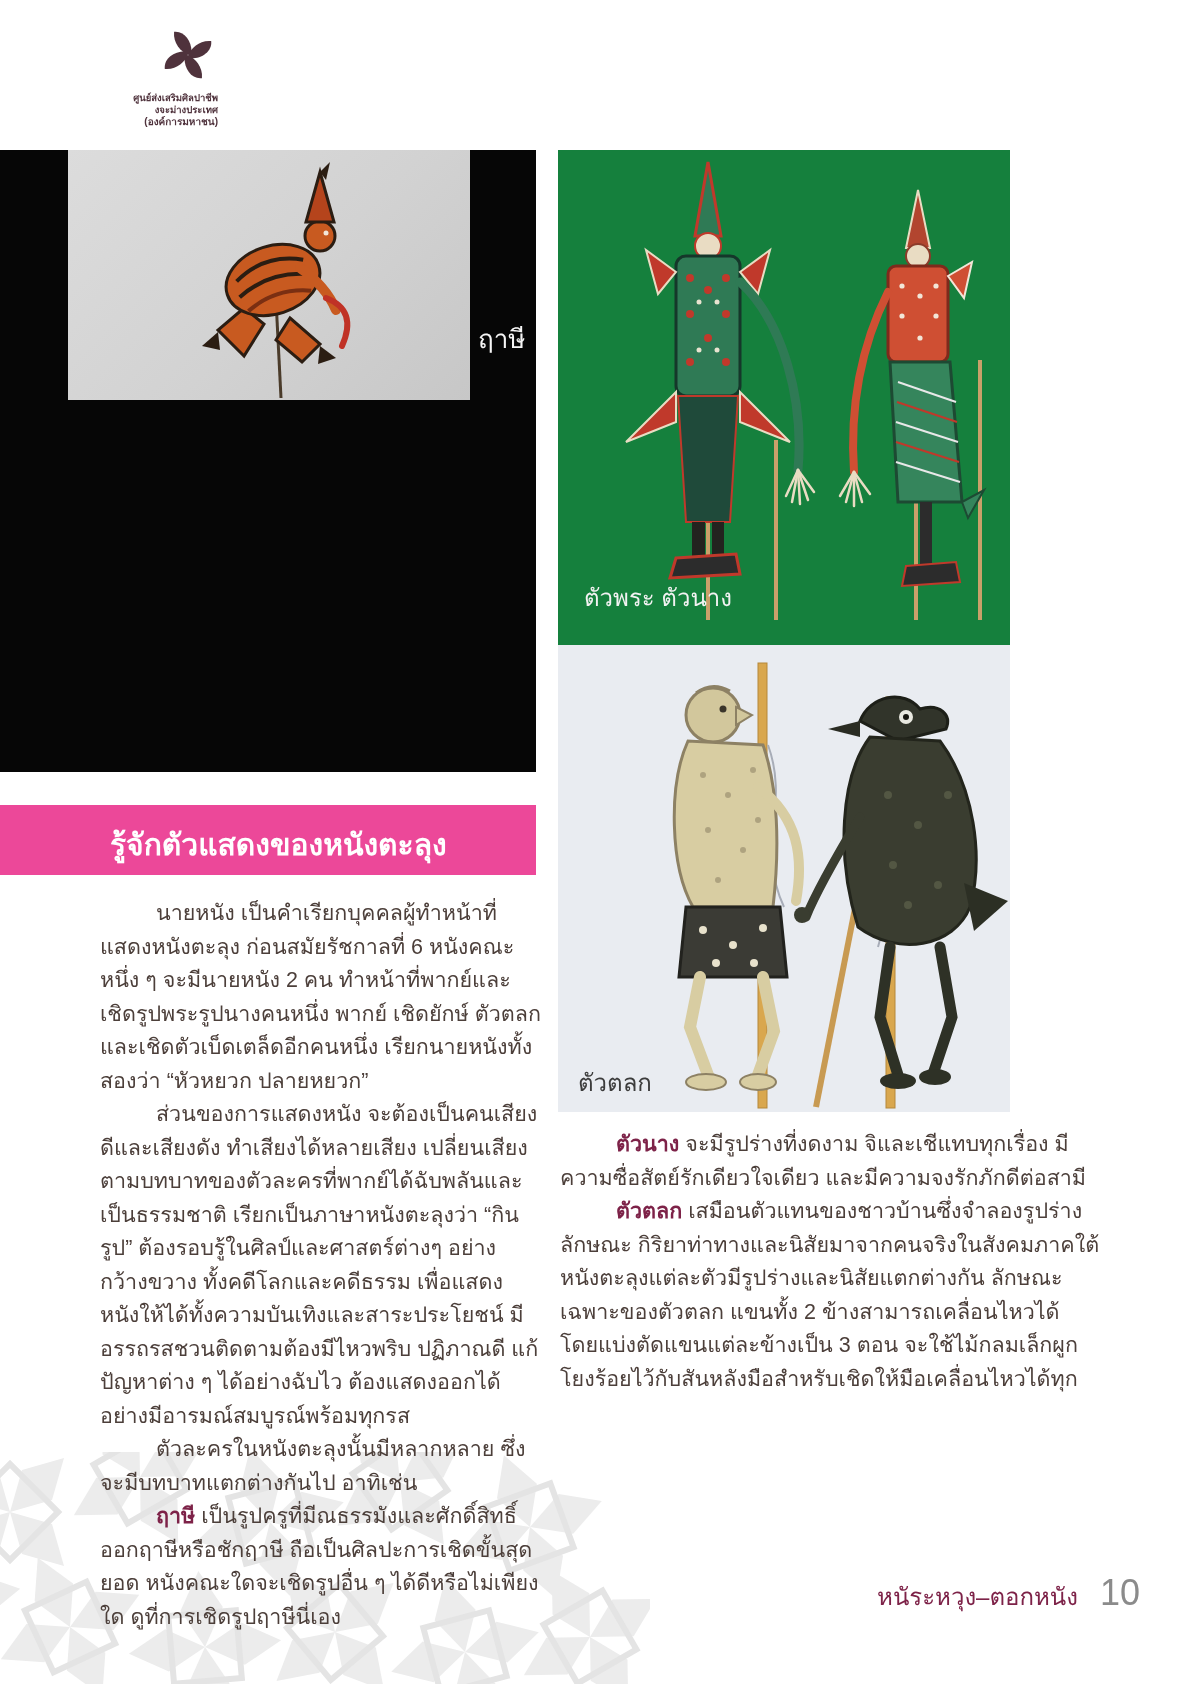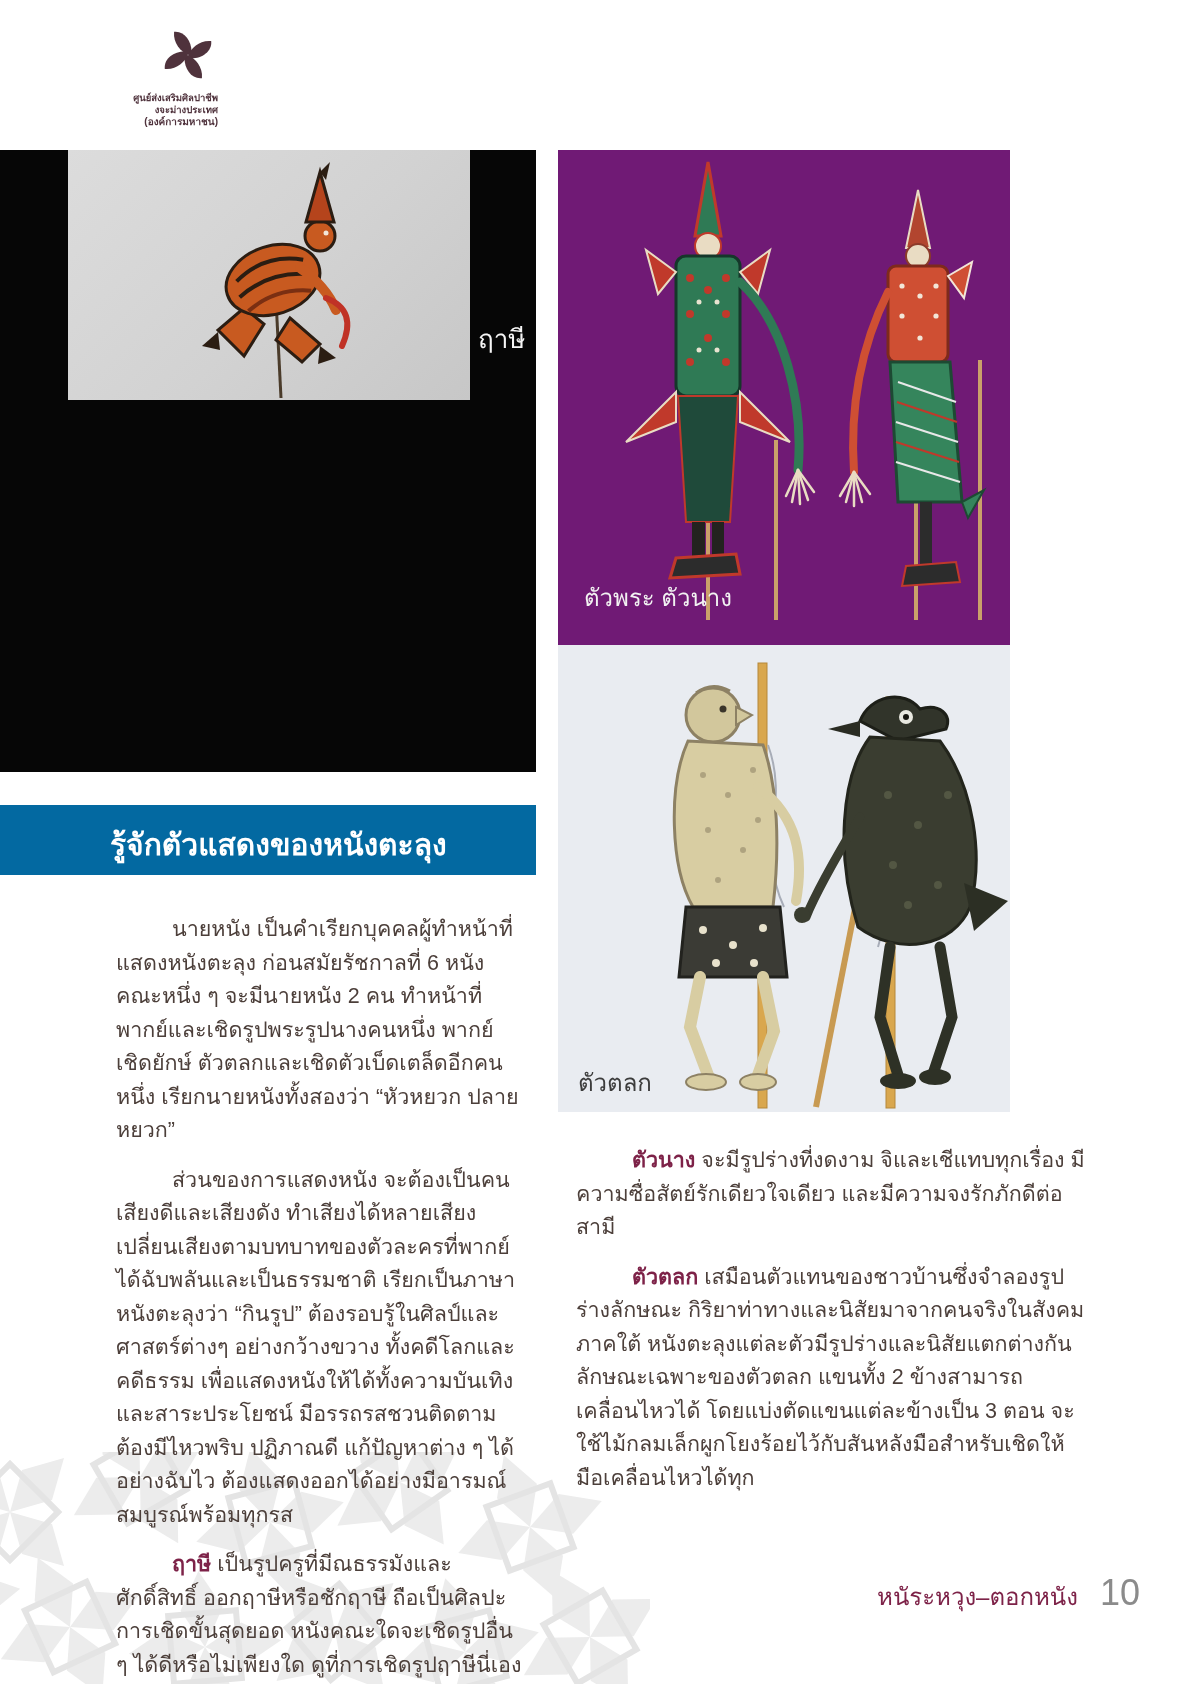--- a/index.html
+++ b/index.html
@@ -15,34 +15,34 @@
   .logo-text{font-size:9.5px;line-height:12px;color:#4f323c;font-weight:bold;margin-top:4px;}
   .logo-text .l3{font-size:10px;font-weight:bold;}
 
   
   .panel-left{left:0;top:150px;width:536px;height:622px;background:#060606;}
   .photo-grey{position:absolute;left:68px;top:0;width:402px;height:250px;
     background:linear-gradient(135deg,#dcdcdc 0%,#d2d2d2 55%,#c7c7c7 100%);}
   .rusee-label{position:absolute;left:478px;top:168px;color:#f5f5f5;font-size:26px;}
 
   
-  .img-lead{left:558px;top:150px;width:452px;height:594px;background:#701a75;}
+  .img-lead{left:558px;top:150px;width:452px;height:594px;background:#15803d;}
   .lead-label{position:absolute;left:26px;top:428px;color:#f2f2f2;font-size:24px;}
 
   
   .img-clown{left:558px;top:645px;width:452px;height:467px;background:#e9ecf1;}
   .clown-label{position:absolute;left:20px;top:418px;color:#3c3c3c;font-size:24px;}
 
   
-  .section-bar{left:0;top:805px;width:536px;height:70px;background:#0369a1;}
+  .section-bar{left:0;top:805px;width:536px;height:70px;background:#ec4899;}
   .section-bar span{position:absolute;left:110px;top:16px;color:#ffffff;font-size:30px;font-weight:bold;}
 
   
   .col{font-size:21.5px;line-height:33.5px;text-align:left;color:#4c3f3a;}
-  .col p{margin:16px;text-indent:56px;}
+  .col p{margin:0;text-indent:56px;}
   .col-left{left:100px;top:897px;width:441px;}
   .col-right{left:560px;top:1128px;width:541px;}
   .lead-word{color:#7d2248;font-weight:bold;padding-right:6px;}
 
   
   .footer{left:0;top:1572px;width:1140px;text-align:right;}
   .footer .ft-title{color:#7d2248;font-size:24px;}
   .footer .ft-page{color:#8b8b8b;font-size:36px;margin-left:22px;}
 
   
@@ -265,20 +265,21 @@
   <div class="clown-label">ตัวตลก</div>
 </div>
 
 <div class="abs section-bar over">
   <span>รู้จักตัวแสดงของหนังตะลุง</span>
 </div>
 
 <div class="abs col col-left over">
   <p><span>นายหนัง เป็นคำเรียกบุคคลผู้ทำหน้าที่แสดงหนังตะลุง ก่อนสมัยรัชกาลที่ 6 หนังคณะหนึ่ง ๆ จะมีนายหนัง 2 คน ทำหน้าที่พากย์และเชิดรูปพระรูปนางคนหนึ่ง พากย์ เชิดยักษ์ ตัวตลกและเชิดตัวเบ็ดเตล็ดอีกคนหนึ่ง เรียกนายหนังทั้งสองว่า “หัวหยวก ปลายหยวก”</span></p>
   <p><span>ส่วนของการแสดงหนัง จะต้องเป็นคนเสียงดีและเสียงดัง ทำเสียงได้หลายเสียง เปลี่ยนเสียงตามบทบาทของตัวละครที่พากย์ได้ฉับพลันและเป็นธรรมชาติ เรียกเป็นภาษาหนังตะลุงว่า “กินรูป” ต้องรอบรู้ในศิลป์และศาสตร์ต่างๆ อย่างกว้างขวาง ทั้งคดีโลกและคดีธรรม เพื่อแสดงหนังให้ได้ทั้งความบันเทิงและสาระประโยชน์ มีอรรถรสชวนติดตามต้องมีไหวพริบ ปฏิภาณดี แก้ปัญหาต่าง ๆ ได้อย่างฉับไว ต้องแสดงออกได้อย่างมีอารมณ์สมบูรณ์พร้อมทุกรส</span></p>
+  <p><span>ตัวละครในหนังตะลุงนั้นมีหลากหลาย ซึ่งจะมีบทบาทแตกต่างกันไป อาทิเช่น</span></p>
   <p><b class="lead-word">ฤาษี</b><span>เป็นรูปครูที่มีณธรรมังและศักดิ์สิทธิ์ ออกฤาษีหรือชักฤาษี ถือเป็นศิลปะการเชิดขั้นสุดยอด หนังคณะใดจะเชิดรูปอื่น ๆ ได้ดีหรือไม่เพียงใด ดูที่การเชิดรูปฤาษีนี่เอง</span></p>
 </div>
 
 <div class="abs col col-right over">
   <p><b class="lead-word">ตัวนาง</b><span>จะมีรูปร่างที่งดงาม จิและเชีแทบทุกเรื่อง มีความซื่อสัตย์รักเดียวใจเดียว และมีความจงรักภักดีต่อสามี</span></p>
   <p><b class="lead-word">ตัวตลก</b><span>เสมือนตัวแทนของชาวบ้านซึ่งจำลองรูปร่างลักษณะ กิริยาท่าทางและนิสัยมาจากคนจริงในสังคมภาคใต้ หนังตะลุงแต่ละตัวมีรูปร่างและนิสัยแตกต่างกัน ลักษณะเฉพาะของตัวตลก แขนทั้ง 2 ข้างสามารถเคลื่อนไหวได้ โดยแบ่งตัดแขนแต่ละข้างเป็น 3 ตอน จะใช้ไม้กลมเล็กผูกโยงร้อยไว้กับสันหลังมือสำหรับเชิดให้มือเคลื่อนไหวได้ทุก</span></p>
 </div>
 
 <div class="abs footer over">
   <span class="ft-title">หนัระหวุง–ตอกหนัง</span><span class="ft-page">10</span>

